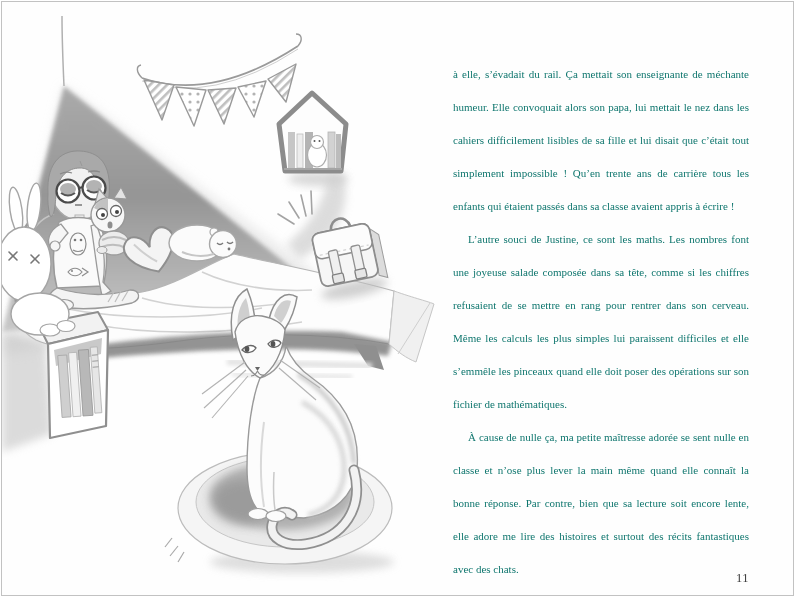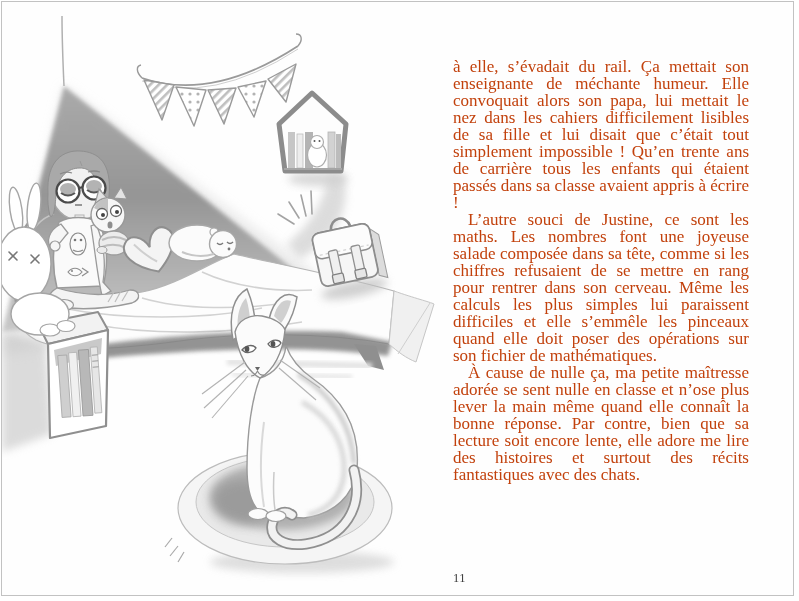--- a/index.html
+++ b/index.html
@@ -9,27 +9,27 @@
   }
   .frame{
     position:absolute;left:1px;top:1px;width:791px;height:593px;
     border:1px solid #c2c2c2;background:#fefefe;box-sizing:content-box;
   }
   .page-left{position:absolute;left:0;top:0;width:440px;height:593px;}
   .page-left svg{display:block;}
   .page-right{position:absolute;left:451px;top:0;width:296px;height:593px;}
   .text-block{
     position:absolute;top:56px;left:0;right:0;
-    font-size:17px;line-height:17px;color:#c2410c;
+    font-size:11px;line-height:33px;color:#0f766e;
     text-align:justify;hyphens:auto;-webkit-hyphens:auto;
   }
   .text-block p{margin:0;}
   .text-block p.indent{text-indent:15px;font-family:Liberation Serif, serif;}
   .folio{
-    position:absolute;top:569px;left:0;right:0;text-align:left;
+    position:absolute;top:569px;left:0;right:0;text-align:right;
     font-size:12.5px;color:#3c3c3c;letter-spacing:.5px;
   }
 </style>
 </head>
 <body>
 
 <div class="frame">
 
   <div class="page-left">
     <svg width="440" height="593" viewBox="0 0 440 593" xmlns="http://www.w3.org/2000/svg">

